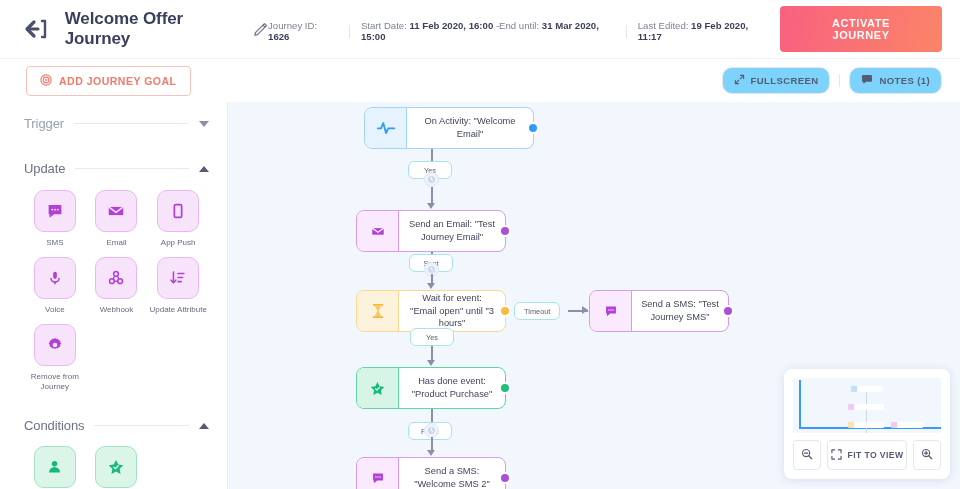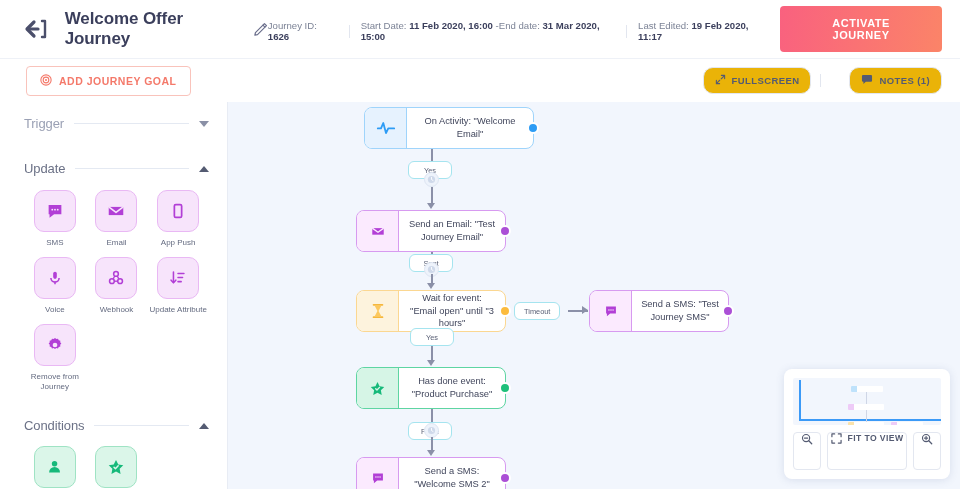--- a/index.html
+++ b/index.html
@@ -44,22 +44,22 @@
     padding: 0 18px 0 26px; border-top: 1px solid #eef1f7; background:#fff;
   }
   .goal-btn {
     display:flex; align-items:center; gap:7px;
     border:1px solid #f9c3bb; border-radius:4px; background:#fff;
     padding: 7px 13px; color:#f4796a; font-size:10.5px; font-weight:bold; letter-spacing:.5px; cursor:pointer;
   }
   .toolbar-right { margin-left:auto; display:flex; align-items:center; gap:9px; }
   .tb-btn {
     display:flex; align-items:center; gap:6px;
-    border:1px solid #e3e7f0; border-radius:10px; background:#eab308;
-    padding:6px 11px; color:#545b72; font-size:9.5px; font-weight:bold; letter-spacing:.4px; cursor:pointer;margin-left:19px;
+    border:1px solid #e3e7f0; border-radius:10px; background:#7dd3fc;
+    padding:6px 11px; color:#545b72; font-size:9.5px; font-weight:bold; letter-spacing:.4px; cursor:pointer;
   }
 
   
   .body { display:flex; height: calc(489px - 58px - 44px); }
 
   
   .sidebar {
     width: 228px; background:#fff; border-right:1px solid #e8ecf4;
     padding: 14px 18px 0 24px; overflow:hidden; position:relative;
   }
@@ -141,22 +141,22 @@
     padding:9px; display:flex; flex-direction:column; gap:7px;
   }
   .mm-view { flex:1; background:#f2f6fd; position:relative; overflow:hidden; border-radius:2px; }
   .mm-frame { position:absolute; left:6px; top:2px; right:0; bottom:4px; border-left:2px solid #3b9af7; border-bottom:2px solid #3b9af7; }
   .mm-node { position:absolute; height:6px; border-radius:2px; display:flex; }
   .mm-node i { width:6px; border-radius:1px 0 0 1px; display:block; }
   .mm-node b { flex:1; background:#fff; display:block; border-radius:0 1px 1px 0; }
   .mm-line { position:absolute; width:1px; background:#cfd6e6; }
   .mm-ctrls { display:flex; align-items:center; gap:6px; }
   .mm-btn {
-    border:1px solid #e3e7f0; border-radius:4px; background:#fff; height:38px;
-    display:flex;align-items:flex-start;justify-content:center; cursor:pointer;
+    border:1px solid #e3e7f0; border-radius:4px; background:#fff; height:30px;
+    display:flex;align-items:center;justify-content:center; cursor:pointer;
   }
   .mm-zoom { width:28px; }
   .mm-fit { flex:1; gap:6px; font-size:8.6px; font-weight:bold; color:#545b72; letter-spacing:.4px; }
 </style>
 </head>
 <body>
 
 <div class="app">
 
   <div class="header">
@@ -179,21 +179,21 @@
       </div>
       <div class="meta-row">
         <span class="seg">
           <span>Journey ID:</span>
           <b>1626</b>
         </span>
         <span class="divider-v"></span>
         <span class="seg">
           <span>Start Date:</span>
           <b>11 Feb 2020, 16:00</b>
-          <span>-End date:</span>
+          <span>-End until:</span>
           <b>31 Mar 2020, 15:00</b>
         </span>
         <span class="divider-v"></span>
         <span class="seg">
           <span>Last Edited:</span>
           <b>19 Feb 2020, 11:17</b>
         </span>
       </div>
     </div>
     <div class="header-actions">

